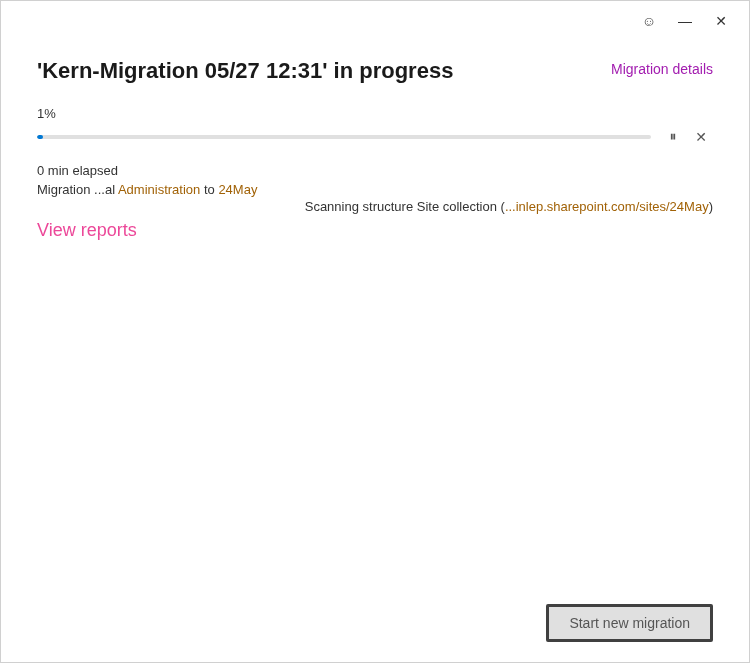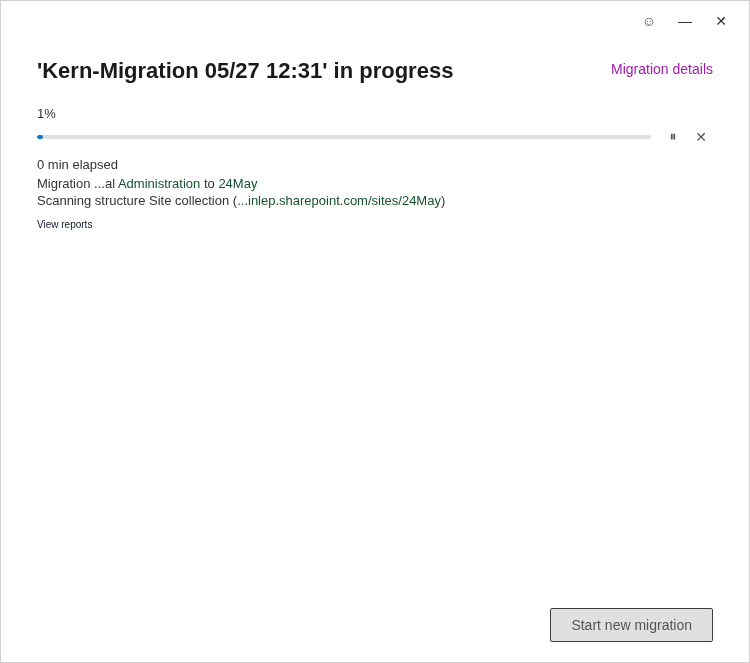--- a/index.html
+++ b/index.html
@@ -120,63 +120,65 @@
       background: transparent;
       cursor: pointer;
       display: flex;
       align-items: center;
       justify-content: center;
       color: #555;
       font-size: 14px;
     }
 
     .status-section {
+      margin-top: 6px;
     }
 
     .elapsed-time {
       font-size: 13px;
       color: #333;
       margin-bottom: 4px;
     }
 
     .migrating-line {
       font-size: 13px;
       color: #333;
       margin-bottom: 2px;
     }
 
     .migrating-line a, .link-text {
-      color: #14532d;
+      color: #a16207;
       text-decoration: none;
       cursor: pointer;
     }
 
     .scanning-line {
       font-size: 13px;
       color: #333;
       margin-bottom: 6px;
+      text-align: right;
     }
 
     .view-reports-link {
-      font-size: 10px;
-      color: #0f172a;
+      font-size: 18px;
+      color: #ec4899;
       text-decoration: none;
       cursor: pointer;
       display: inline-block;
     }
 
     .footer {
       padding: 12px 36px 20px 36px;
       display: flex;
       justify-content: flex-end;
     }
 
     .start-migration-btn {
       background: #e0e0e0;
-      border: 1px solid #404040;
+      border: 3px solid #404040;
       color: #555;
       padding: 8px 20px;
       font-size: 14px;
       cursor: pointer;
       border-radius: 2px;
       font-family: 'Segoe UI', Arial, sans-serif;
     }
 
     .spacer {
       flex: 1;

